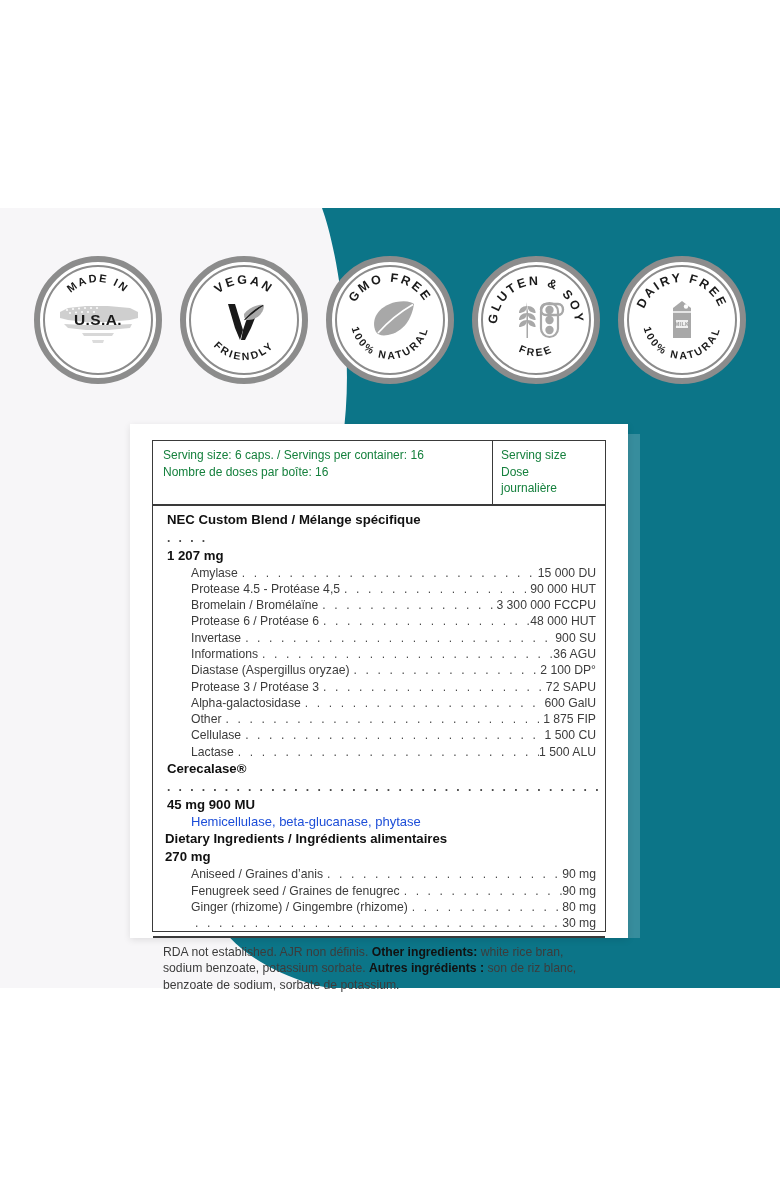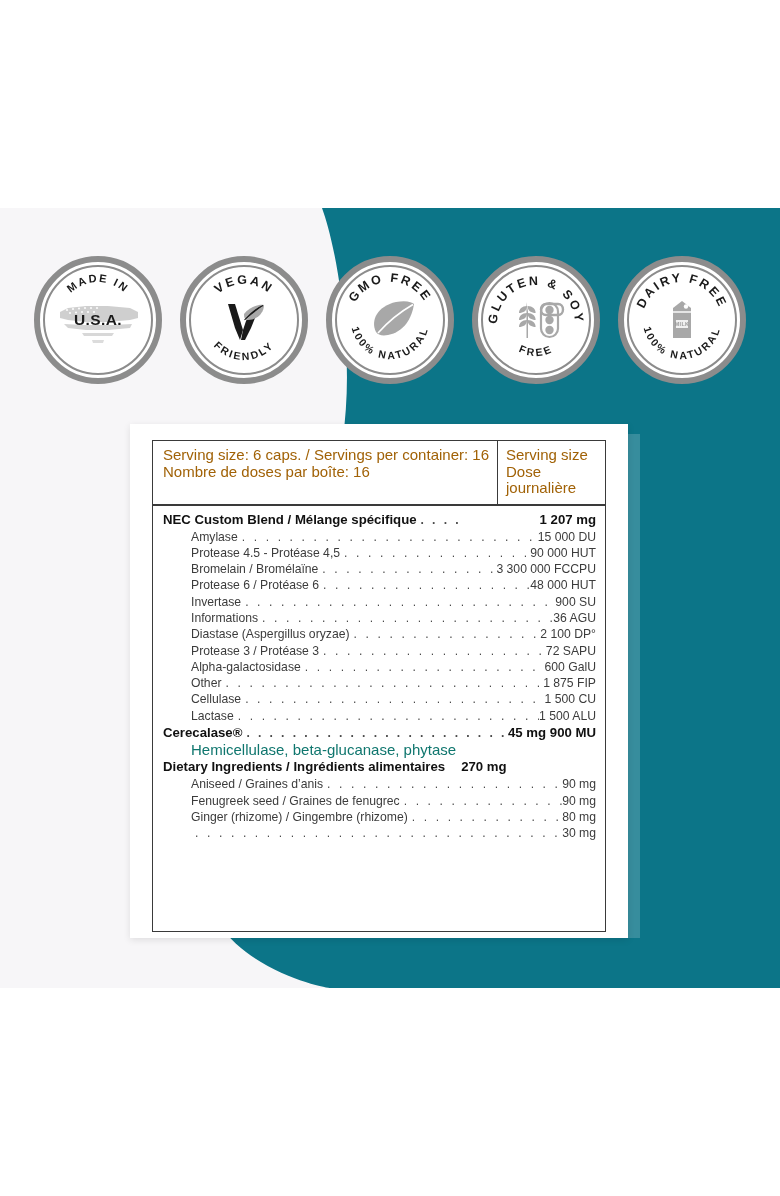--- a/index.html
+++ b/index.html
@@ -82,21 +82,21 @@
   .serving-left{
     flex:0 0 340px;
     padding:6px 8px 7px 10px;
     border-right:1.1px solid #3a3a3a;
   }
   .serving-right{
     flex:1;
     padding:6px 6px 7px 8px;
   }
   .serving-left div, .serving-right div{
-    font-size:15px; color:#a16207; line-height:16.5px;
+    font-size:12px; color:#15803d; line-height:16.5px;
     white-space:nowrap;
   }
 
   .ing-body{ padding:5px 9px 4px 10px; }
 
   .row{
     display:flex; align-items:baseline;
     font-size:12.2px; color:#3c3c3c;
     line-height:16.3px;
     white-space:nowrap;
@@ -108,26 +108,26 @@
     margin:0 0 0 4px;
     color:#4a4a4a;
     letter-spacing:2.6px;
     font-size:12.2px;
     white-space:nowrap;
   }
   .row .amt{ flex:0 0 auto; }
 
   .row.head{
     font-weight:bold; color:#111;
-    font-size:13.2px; line-height:18px;
+    font-size:13.2px; line-height:18px;flex-direction:column;
   }
   .row.head .dots{ letter-spacing:2.4px; }
   .row.sub{ padding-left:28px; }
-  .row.plain{ font-size:15px; color:#0f766e; padding-left:28px; }
-  .row.nodot .amt{ margin-left:16px; }
+  .row.plain{ font-size:13px; color:#1d4ed8; padding-left:28px; }
+  .row.nodot .amt{ margin-left:2px; }
 
   .footnote{
     border-top:2.6px solid #3a3a3a;
     padding:6px 10px 6px 10px;
     font-size:12.2px;
     line-height:16.6px;
     color:#3c3c3c;
   }
   .footnote b{ color:#111; }
 </style>
@@ -405,17 +405,20 @@
           <span class="dots">. . . . . . . . . . . . . . . . . . . . . . . . . . . . . . . . . . . . . .</span>
           <span class="amt">80 mg</span>
         </div>
         <div class="row sub">
           <span class="dots">. . . . . . . . . . . . . . . . . . . . . . . . . . . . . . . . . . . . . .</span>
           <span class="amt">30 mg</span>
         </div>
 
       </div>
 
+      <div class="footnote">
+        <span>RDA not established. AJR non définis. </span><b>Other ingredients:</b><span> white rice bran, sodium benzoate, potassium sorbate. </span><b>Autres ingrédients :</b><span> son de riz blanc, benzoate de sodium, sorbate de potassium.</span>
+      </div>
 
     </div>
   </div>
 
 </div>
 
 </body></html>

